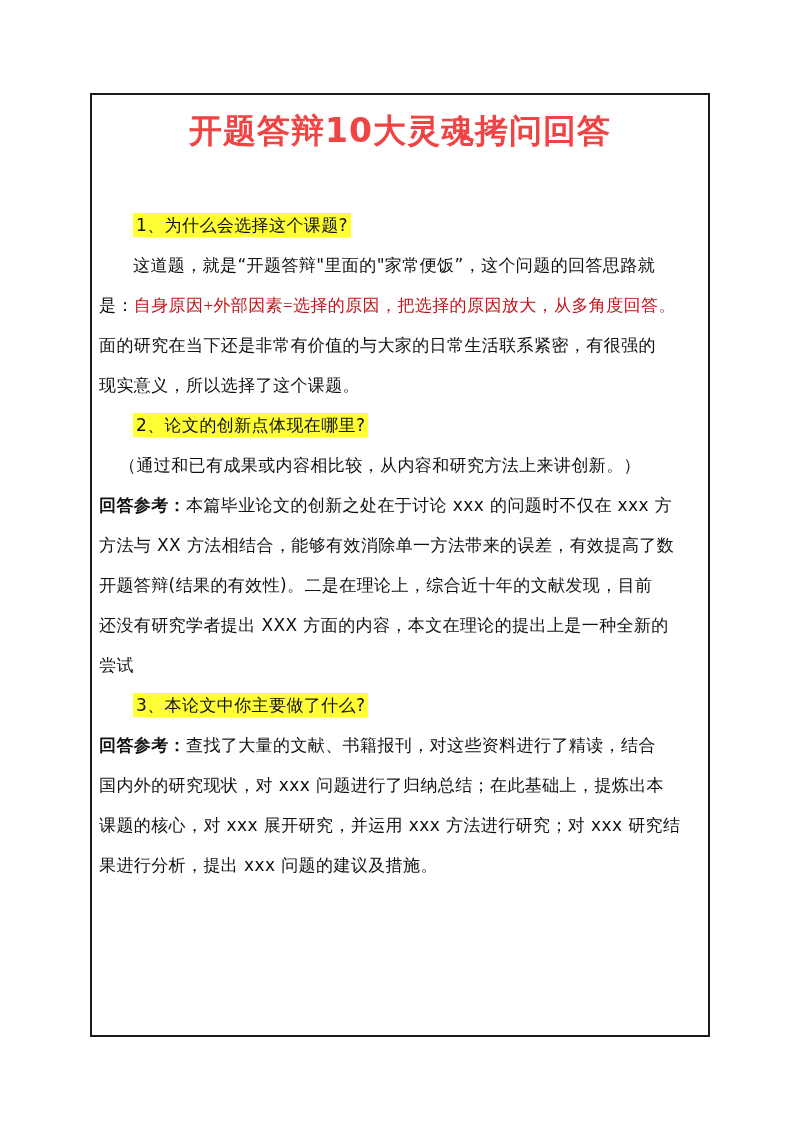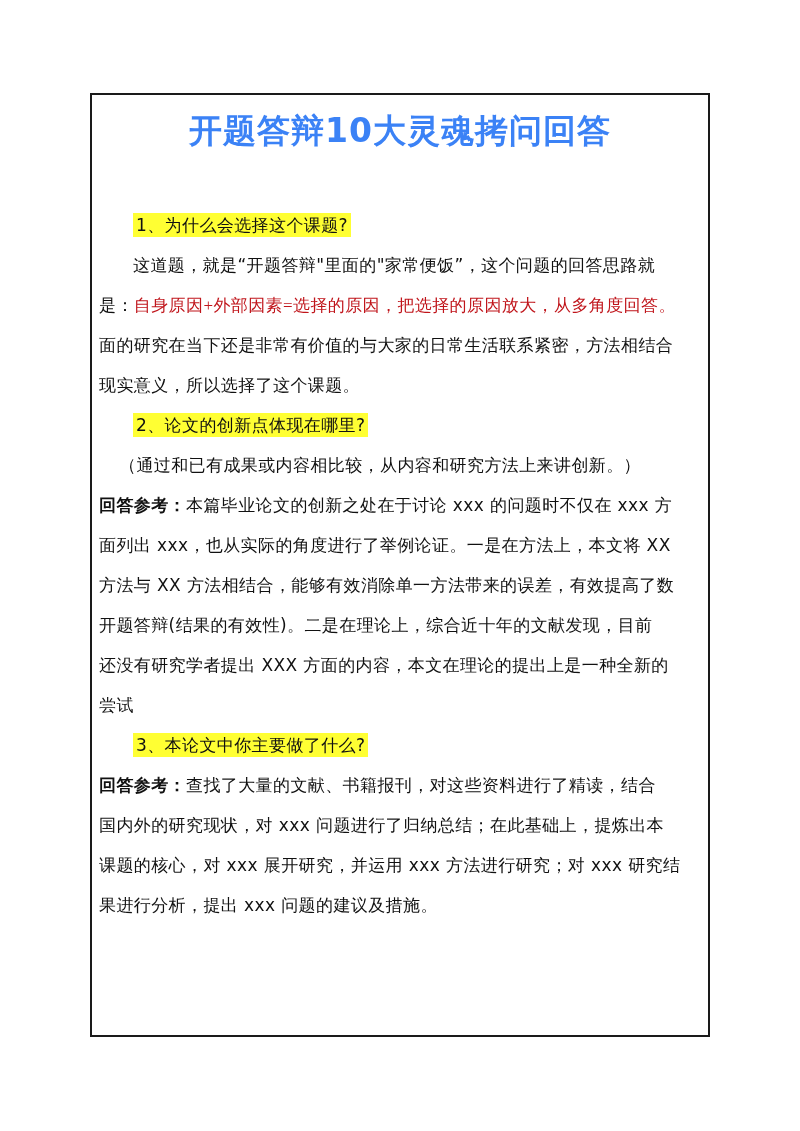--- a/index.html
+++ b/index.html
@@ -1,47 +1,46 @@
 <!DOCTYPE html>
 <html><head>
 <meta charset="utf-8">
 <style>
   html, body { margin: 0; padding: 0; background: #ffffff; }
   body { width: 800px; height: 1131px; position: relative; overflow: hidden;
          font-family: "DejaVu Sans", "Liberation Sans", sans-serif; color: #111; }
   .frame { position: absolute; left: 90px; top: 93px; width: 616px; height: 940px;
            border: 2px solid #1a1a1a; box-sizing: content-box; }
   .title { position: absolute; left: 0; right: 0; top: 14px; text-align: center;
-           font-size: 33px; font-weight: bold; letter-spacing: 1px; color: #3b82f6; }
+           font-size: 33px; font-weight: bold; letter-spacing: 1px; color: #ef4444; }
   .content { position: absolute; left: 7px; right: 8px; top: 110px; }
   .line { font-size: 17px; height: 40px; line-height: 40px; white-space: nowrap; overflow: hidden; letter-spacing: 0.4px; }
   .q { padding-left: 34px; }
   .q span { background: #ffff33; padding: 2px 3px; }
   .indent { padding-left: 34px; }
   .red { color: #c0151b; font-family: Liberation Serif, serif; }
   .bold { font-weight: bold; }
 </style>
 </head>
 <body>
 
 <div class="frame">
   <div class="title">开题答辩10大灵魂拷问回答</div>
 
   <div class="content">
 
     <div class="line q"><span>1、为什么会选择这个课题?</span></div>
     <div class="line indent">这道题，就是“开题答辩"里面的"家常便饭”，这个问题的回答思路就</div>
     <div class="line"><span>是：</span><span class="red">自身原因+外部因素=选择的原因，把选择的原因放大，从多角度回答。</span></div>
-    <div class="line">面的研究在当下还是非常有价值的与大家的日常生活联系紧密，方法相结合</div>
+    <div class="line">面的研究在当下还是非常有价值的与大家的日常生活联系紧密，有很强的</div>
     <div class="line">现实意义，所以选择了这个课题。</div>
 
     <div class="line q"><span>2、论文的创新点体现在哪里?</span></div>
     <div class="line indent" style="padding-left:20px;">（通过和已有成果或内容相比较，从内容和研究方法上来讲创新。）</div>
     <div class="line"><span class="bold">回答参考：</span><span>本篇毕业论文的创新之处在于讨论 xxx 的问题时不仅在 xxx 方</span></div>
-    <div class="line">面列出 xxx，也从实际的角度进行了举例论证。一是在方法上，本文将 XX</div>
     <div class="line">方法与 XX 方法相结合，能够有效消除单一方法带来的误差，有效提高了数</div>
     <div class="line">开题答辩(结果的有效性)。二是在理论上，综合近十年的文献发现，目前</div>
     <div class="line">还没有研究学者提出 XXX 方面的内容，本文在理论的提出上是一种全新的</div>
     <div class="line">尝试</div>
 
     <div class="line q"><span>3、本论文中你主要做了什么?</span></div>
     <div class="line"><span class="bold">回答参考：</span><span>查找了大量的文献、书籍报刊，对这些资料进行了精读，结合</span></div>
     <div class="line">国内外的研究现状，对 xxx 问题进行了归纳总结；在此基础上，提炼出本</div>
     <div class="line">课题的核心，对 xxx 展开研究，并运用 xxx 方法进行研究；对 xxx 研究结</div>
     <div class="line">果进行分析，提出 xxx 问题的建议及措施。</div>

